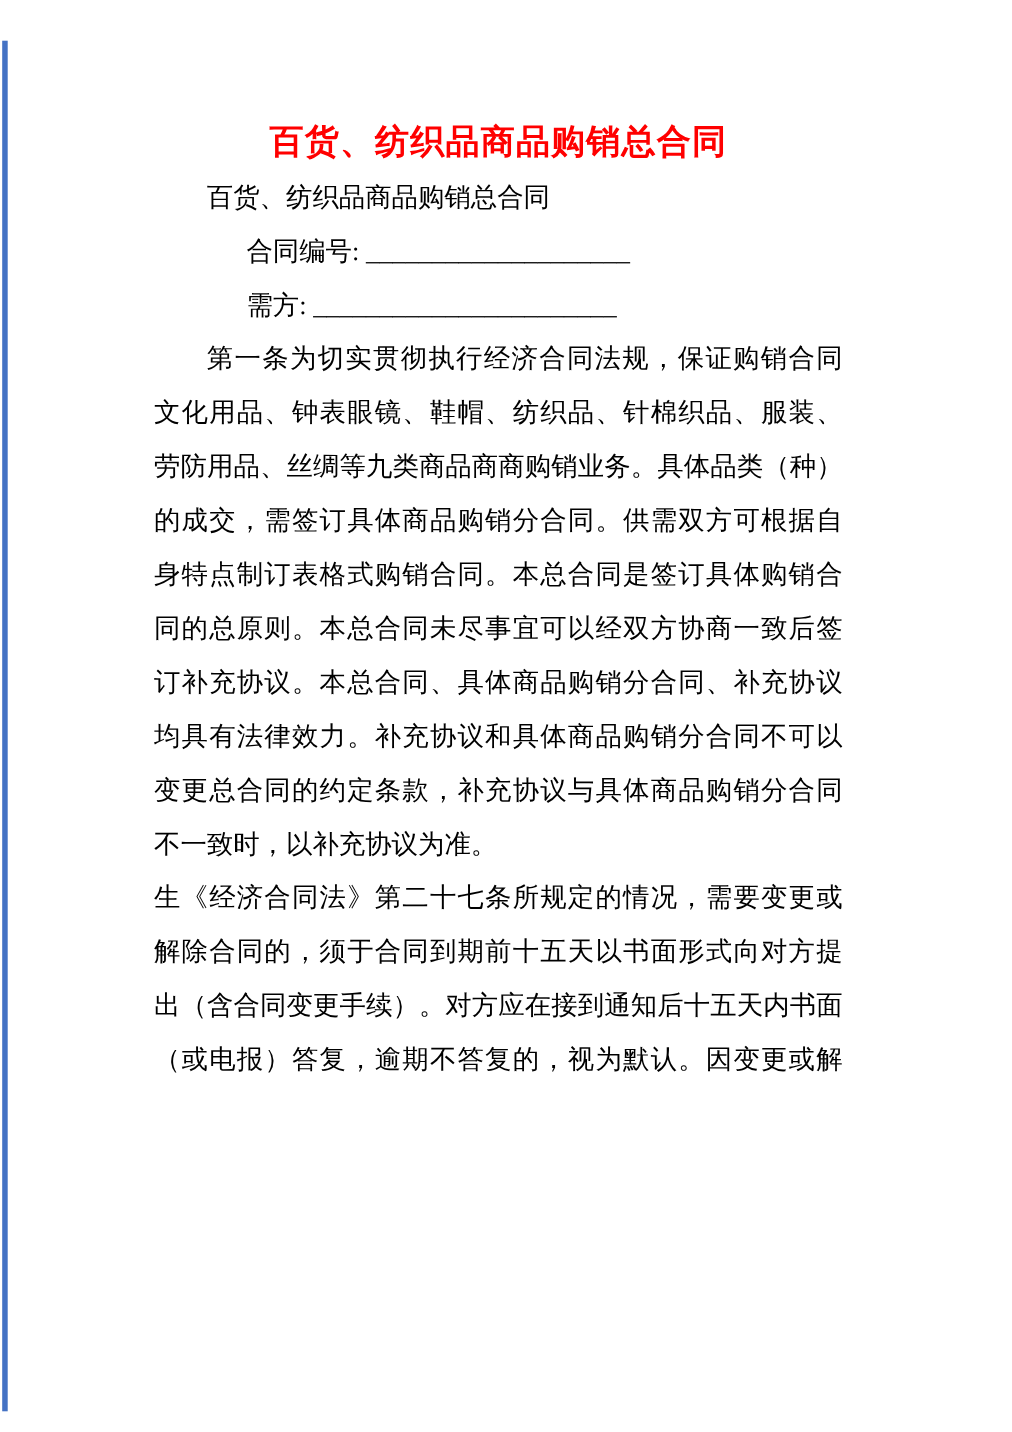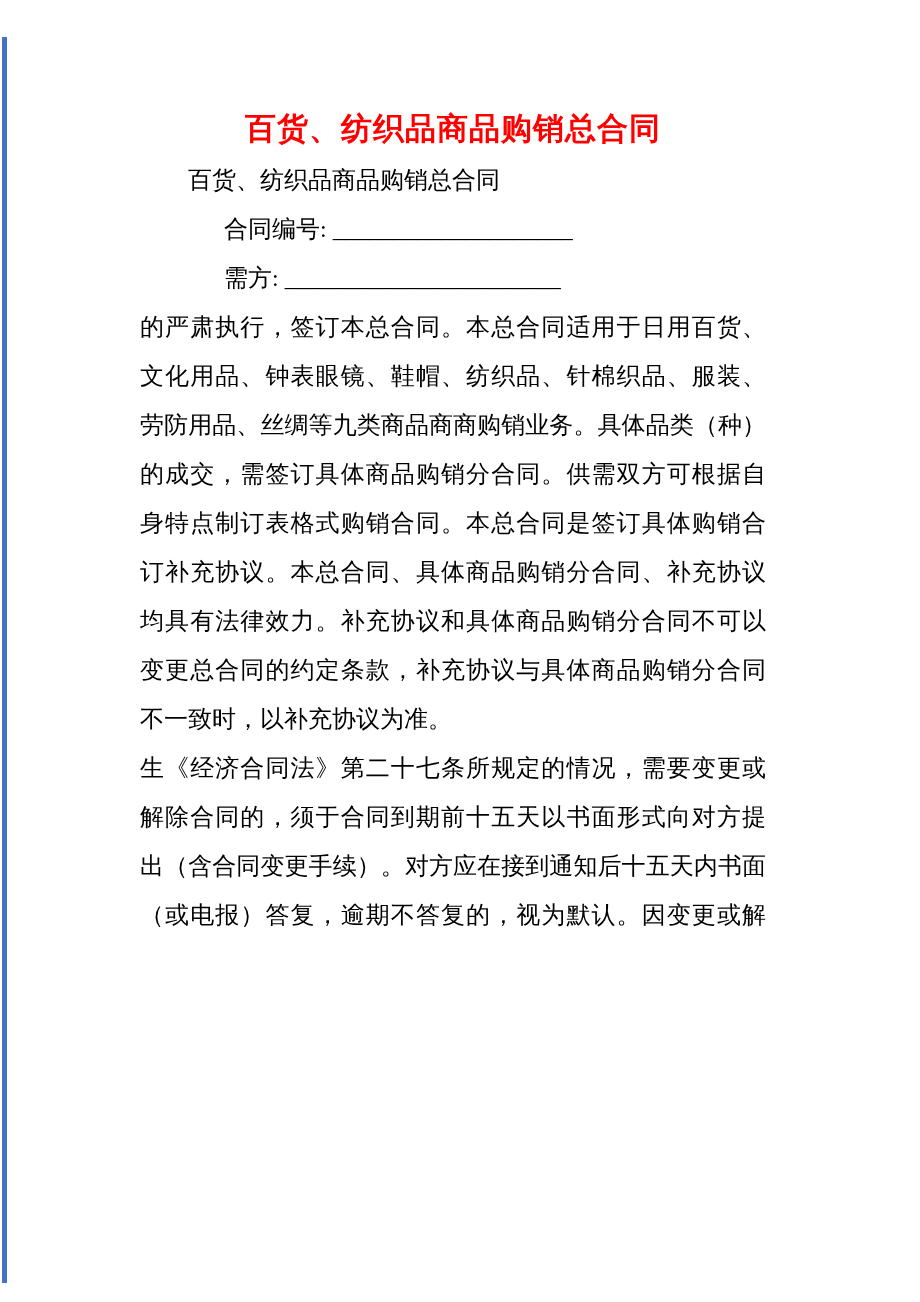--- a/index.html
+++ b/index.html
@@ -57,25 +57,26 @@
   <div class="accent-bar" style="background: rgb(68, 114, 196);"></div>
   <div class="content">
     <h1 class="doc-title" style="color: rgb(255, 0, 0);">百货、纺织品商品购销总合同</h1>
     <div class="line indent">百货、纺织品商品购销总合同</div>
     <div id="fields">
         <div class="line indent"><span class="field-label">合同编号: </span><span class="blank">____________________</span></div>
         <div class="line indent"><span class="field-label">需方: </span><span class="blank">_______________________</span></div>
       </div>
     <div id="paragraphs">
         <div>
-          <div class="line jline">的严肃执行，签订本总合同。本总合同适用于日用百货、</div>
+          <div class="line jline indent">第一条为切实贯彻执行经济合同法规，保证购销合同</div>
           <div class="line jline">文化用品、钟表眼镜、鞋帽、纺织品、针棉织品、服装、</div>
           <div class="line jline">劳防用品、丝绸等九类商品商商购销业务。具体品类（种）</div>
           <div class="line jline">的成交，需签订具体商品购销分合同。供需双方可根据自</div>
           <div class="line jline">身特点制订表格式购销合同。本总合同是签订具体购销合</div>
+          <div class="line jline">同的总原则。本总合同未尽事宜可以经双方协商一致后签</div>
           <div class="line jline">订补充协议。本总合同、具体商品购销分合同、补充协议</div>
           <div class="line jline">均具有法律效力。补充协议和具体商品购销分合同不可以</div>
           <div class="line jline">变更总合同的约定条款，补充协议与具体商品购销分合同</div>
           <div class="line jline flush">不一致时，以补充协议为准。</div>
         </div>
         <div>
           <div class="line jline">生《经济合同法》第二十七条所规定的情况，需要变更或</div>
           <div class="line jline">解除合同的，须于合同到期前十五天以书面形式向对方提</div>
           <div class="line jline">出（含合同变更手续）。对方应在接到通知后十五天内书面</div>
           <div class="line jline">（或电报）答复，逾期不答复的，视为默认。因变更或解</div>

